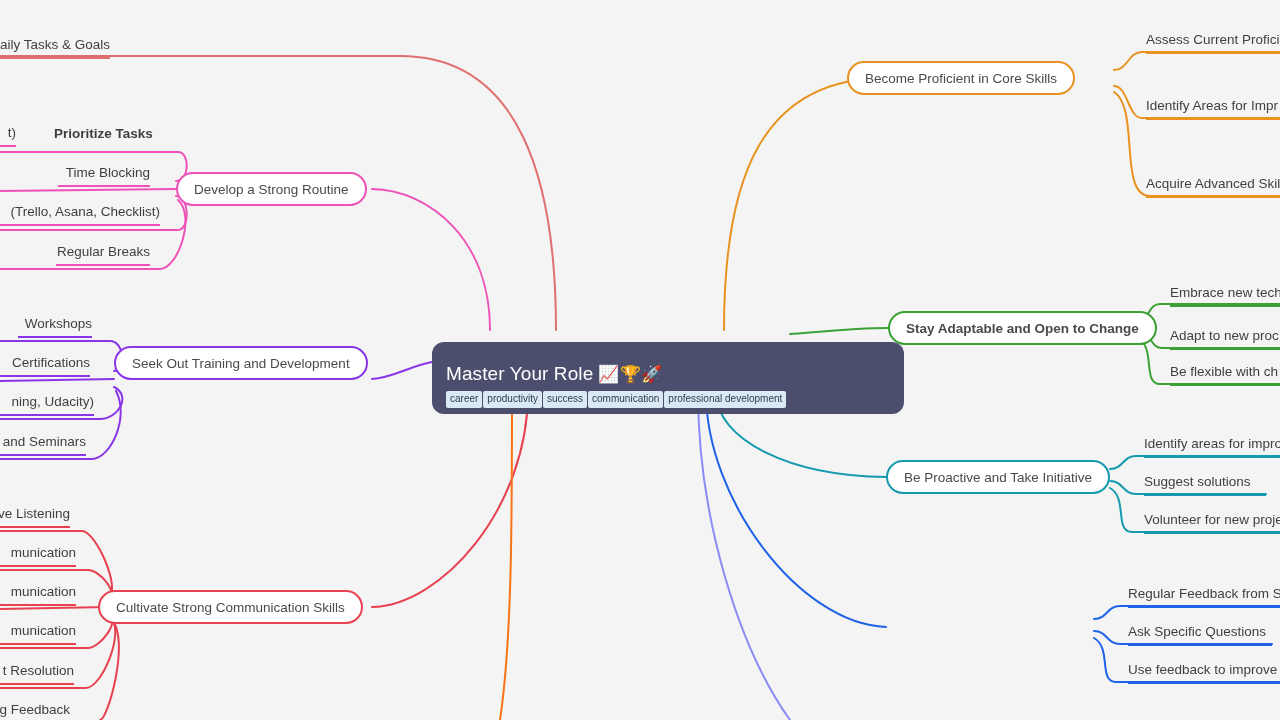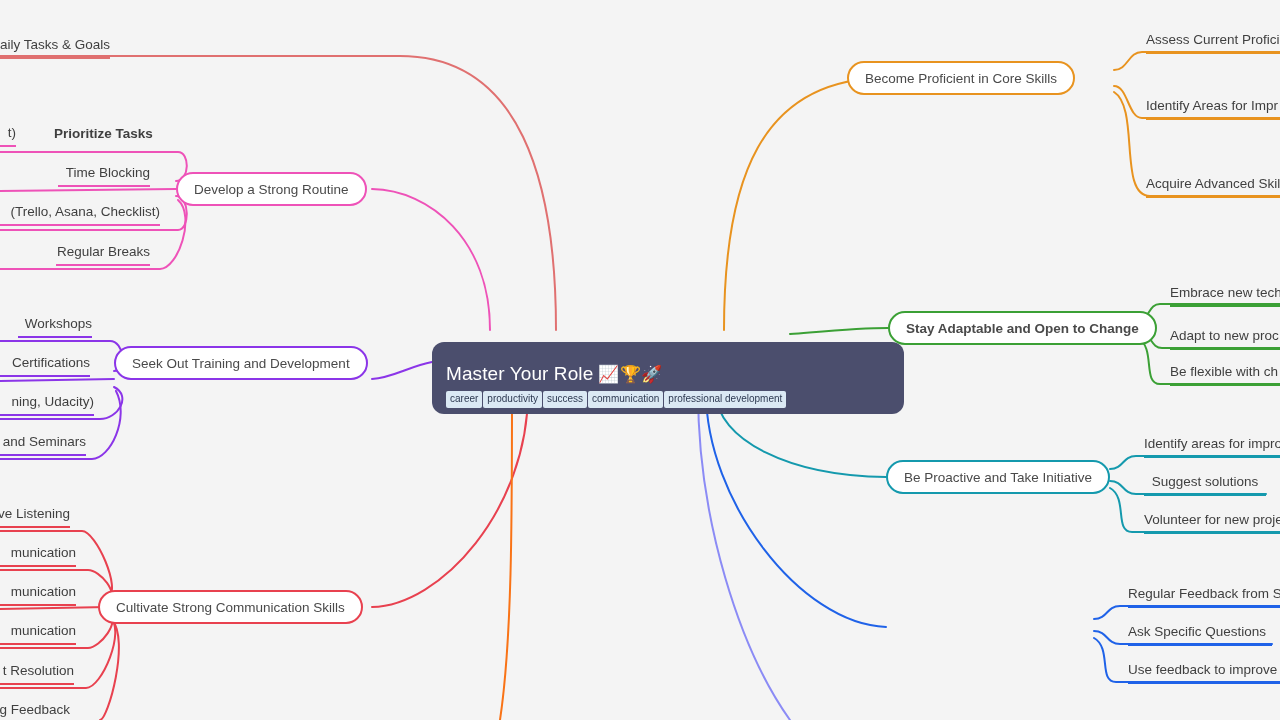--- a/index.html
+++ b/index.html
@@ -169,21 +169,21 @@
   <div class="leaf right" style="left:1146px; top:99px; border-bottom:2px solid #e8931f; width:200px;">Identify Areas for Impr</div>
   <div class="leaf right" style="left:1146px; top:177px; border-bottom:2px solid #e8931f; width:200px;">Acquire Advanced Skill</div>
 
   <div class="branch" style="left:888px; top:311px; border-color:#3ba035;font-weight:bold;">Stay Adaptable and Open to Change</div>
   <div class="leaf right" style="left:1170px; top:286px; border-bottom:2px solid #3ba035; width:180px;">Embrace new tech</div>
   <div class="leaf right" style="left:1170px; top:329px; border-bottom:2px solid #3ba035; width:180px;">Adapt to new proc</div>
   <div class="leaf right" style="left:1170px; top:365px; border-bottom:2px solid #3ba035; width:180px;">Be flexible with ch</div>
 
   <div class="branch" style="left:886px; top:460px; border-color:#1499ad;">Be Proactive and Take Initiative</div>
   <div class="leaf right" style="left:1144px; top:437px; border-bottom:2px solid #1499ad; width:190px;">Identify areas for impro</div>
-  <div class="leaf right" style="left:1144px; top:475px; border-bottom:2px solid #1499ad; width:122px;text-align:center;">Suggest solutions</div>
+  <div class="leaf right" style="left:1144px; top:475px; border-bottom:2px solid #1499ad; width:122px;">Suggest solutions</div>
   <div class="leaf right" style="left:1144px; top:513px; border-bottom:2px solid #1499ad; width:190px;">Volunteer for new proje</div>
 
   <div class="leaf right" style="left:1128px; top:587px; border-bottom:2px solid #1f62e8; width:190px;">Regular Feedback from S</div>
   <div class="leaf right" style="left:1128px; top:625px; border-bottom:2px solid #1f62e8; width:144px;">Ask Specific Questions</div>
   <div class="leaf right" style="left:1128px; top:663px; border-bottom:2px solid #1f62e8; width:190px;">Use feedback to improve</div>
 
   <div class="branch" style="left:176px; top:172px; border-color:#ee52b8;">Develop a Strong Routine</div>
   <div class="leaf left" style="left:-12px; top:126px; border-bottom:2px solid #ee52b8; width:28px;">t)</div>
   <div class="leaf left" style="left:54px; top:127px; width:95px;font-weight:bold;">Prioritize Tasks</div>
   <div class="leaf left" style="left:58px; top:166px; border-bottom:2px solid #ee52b8; width:92px;">Time Blocking</div>

